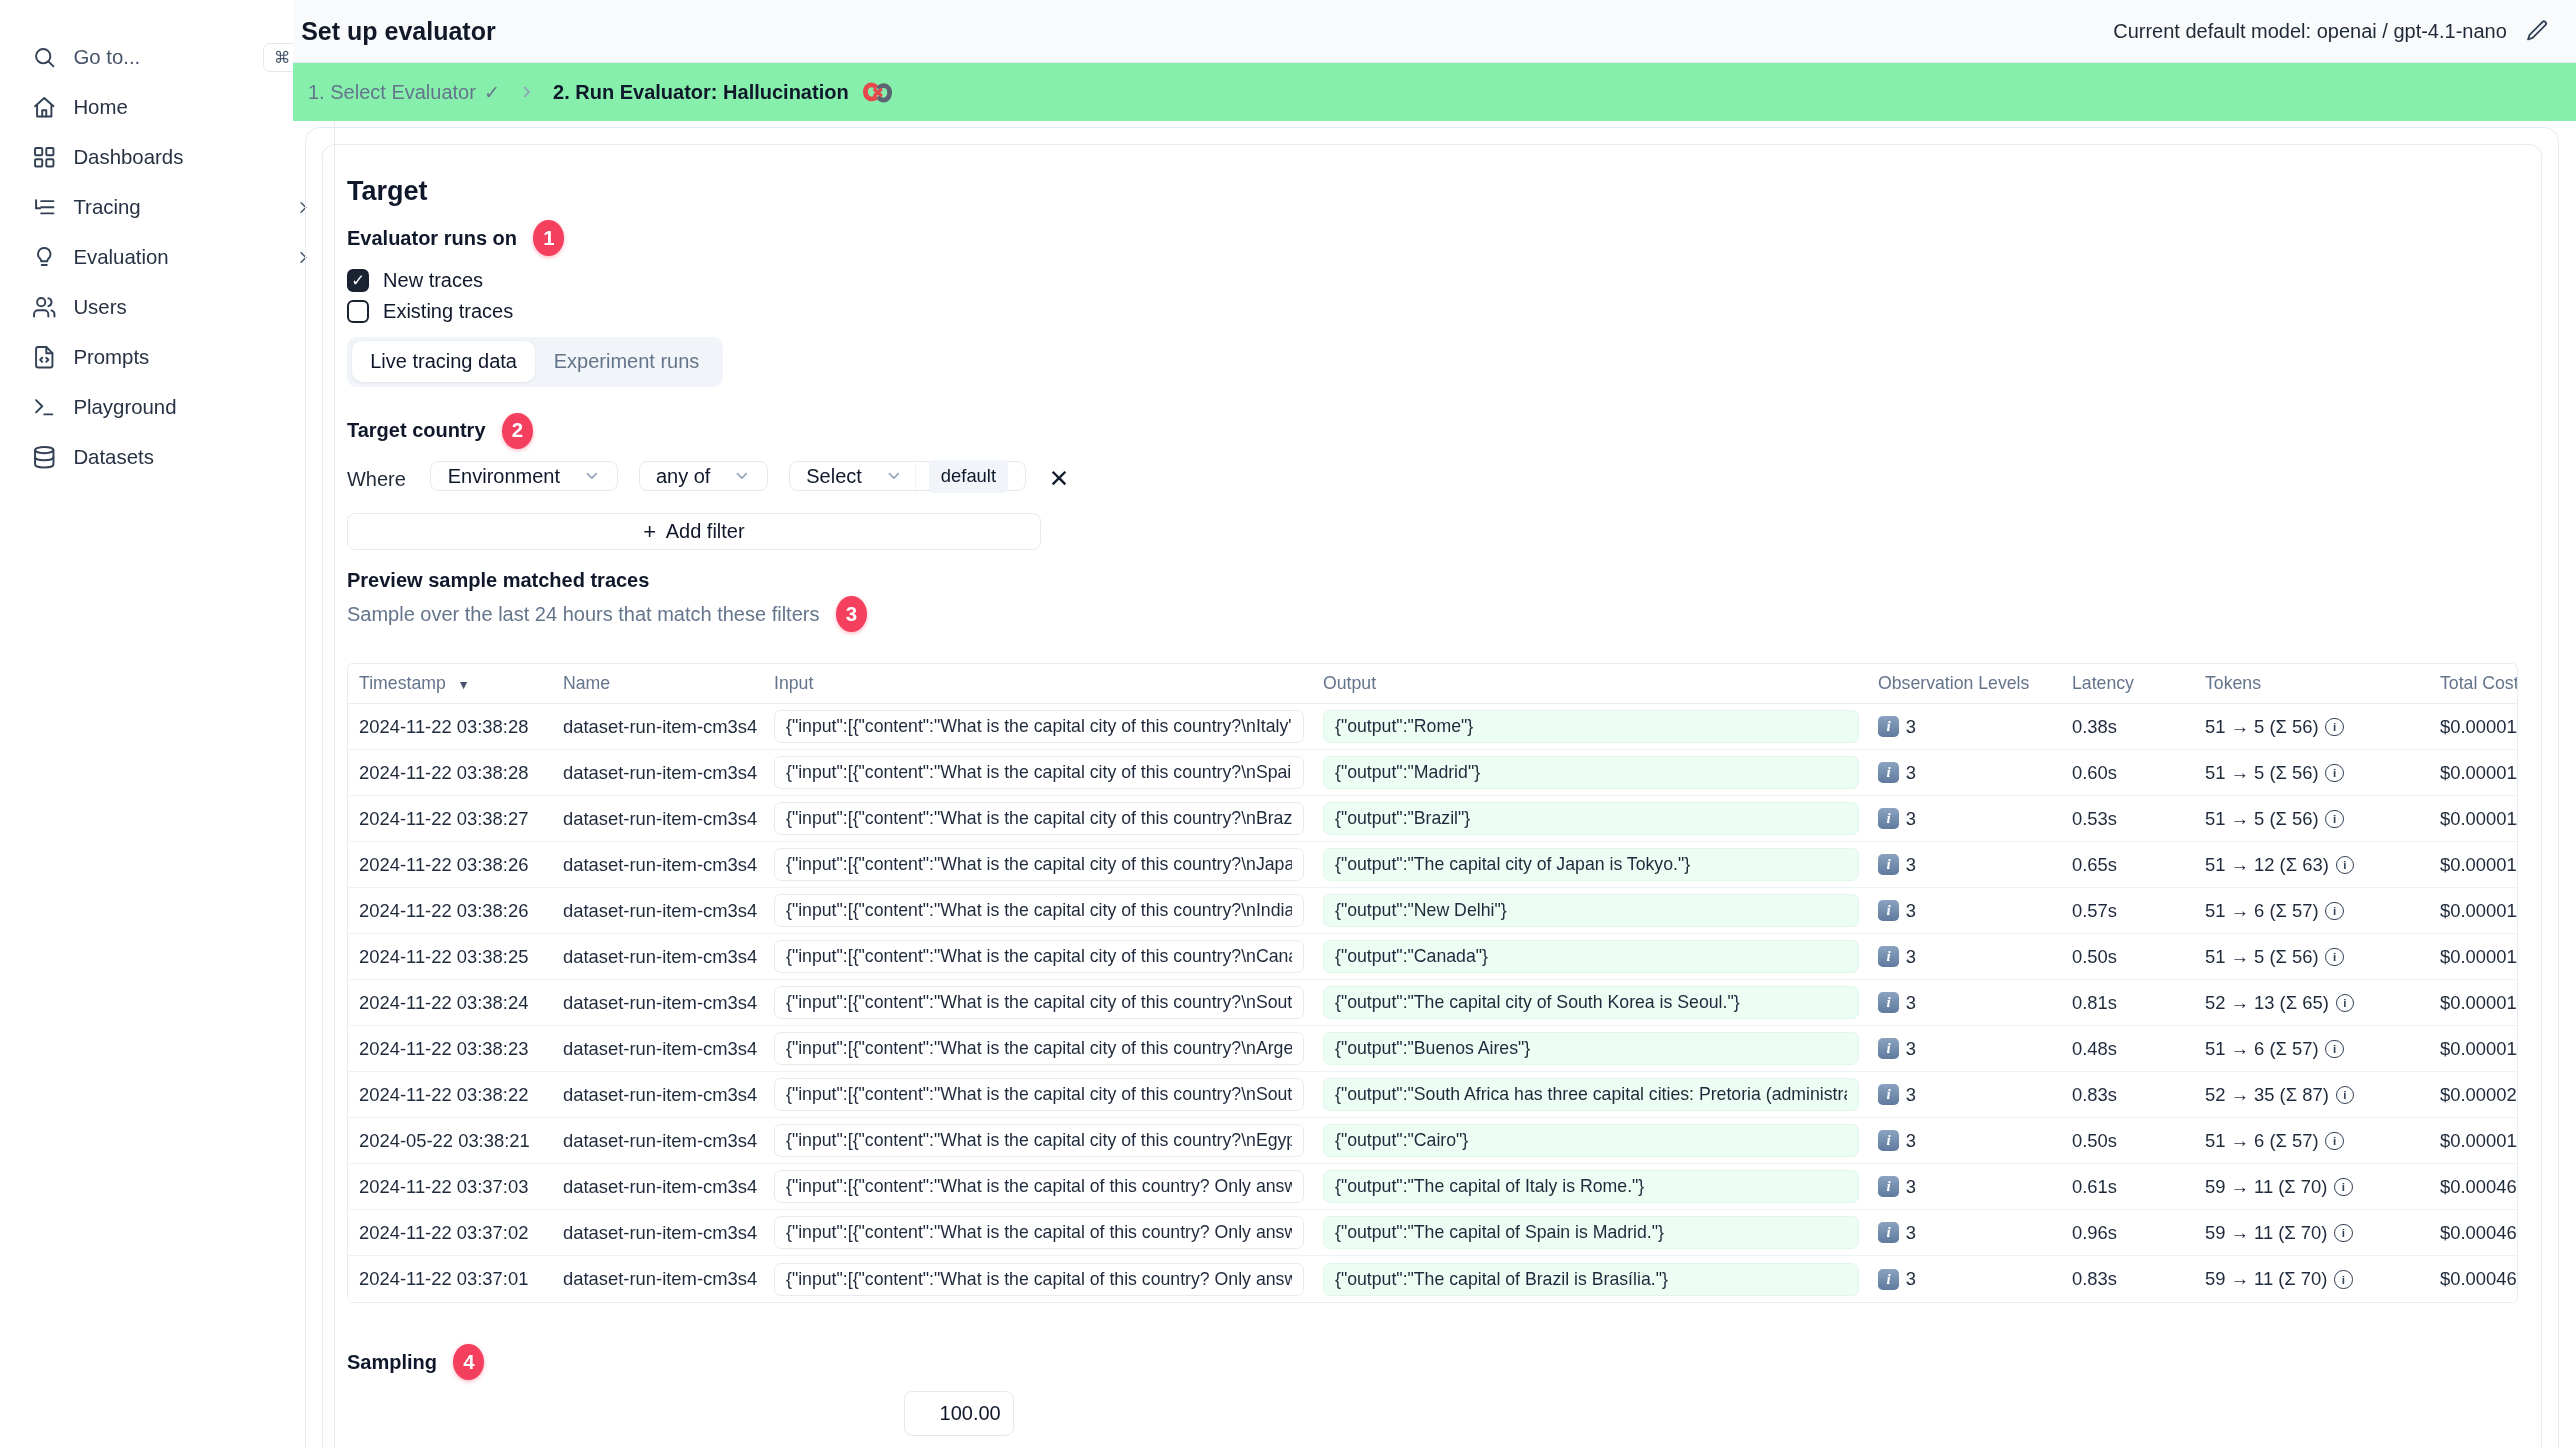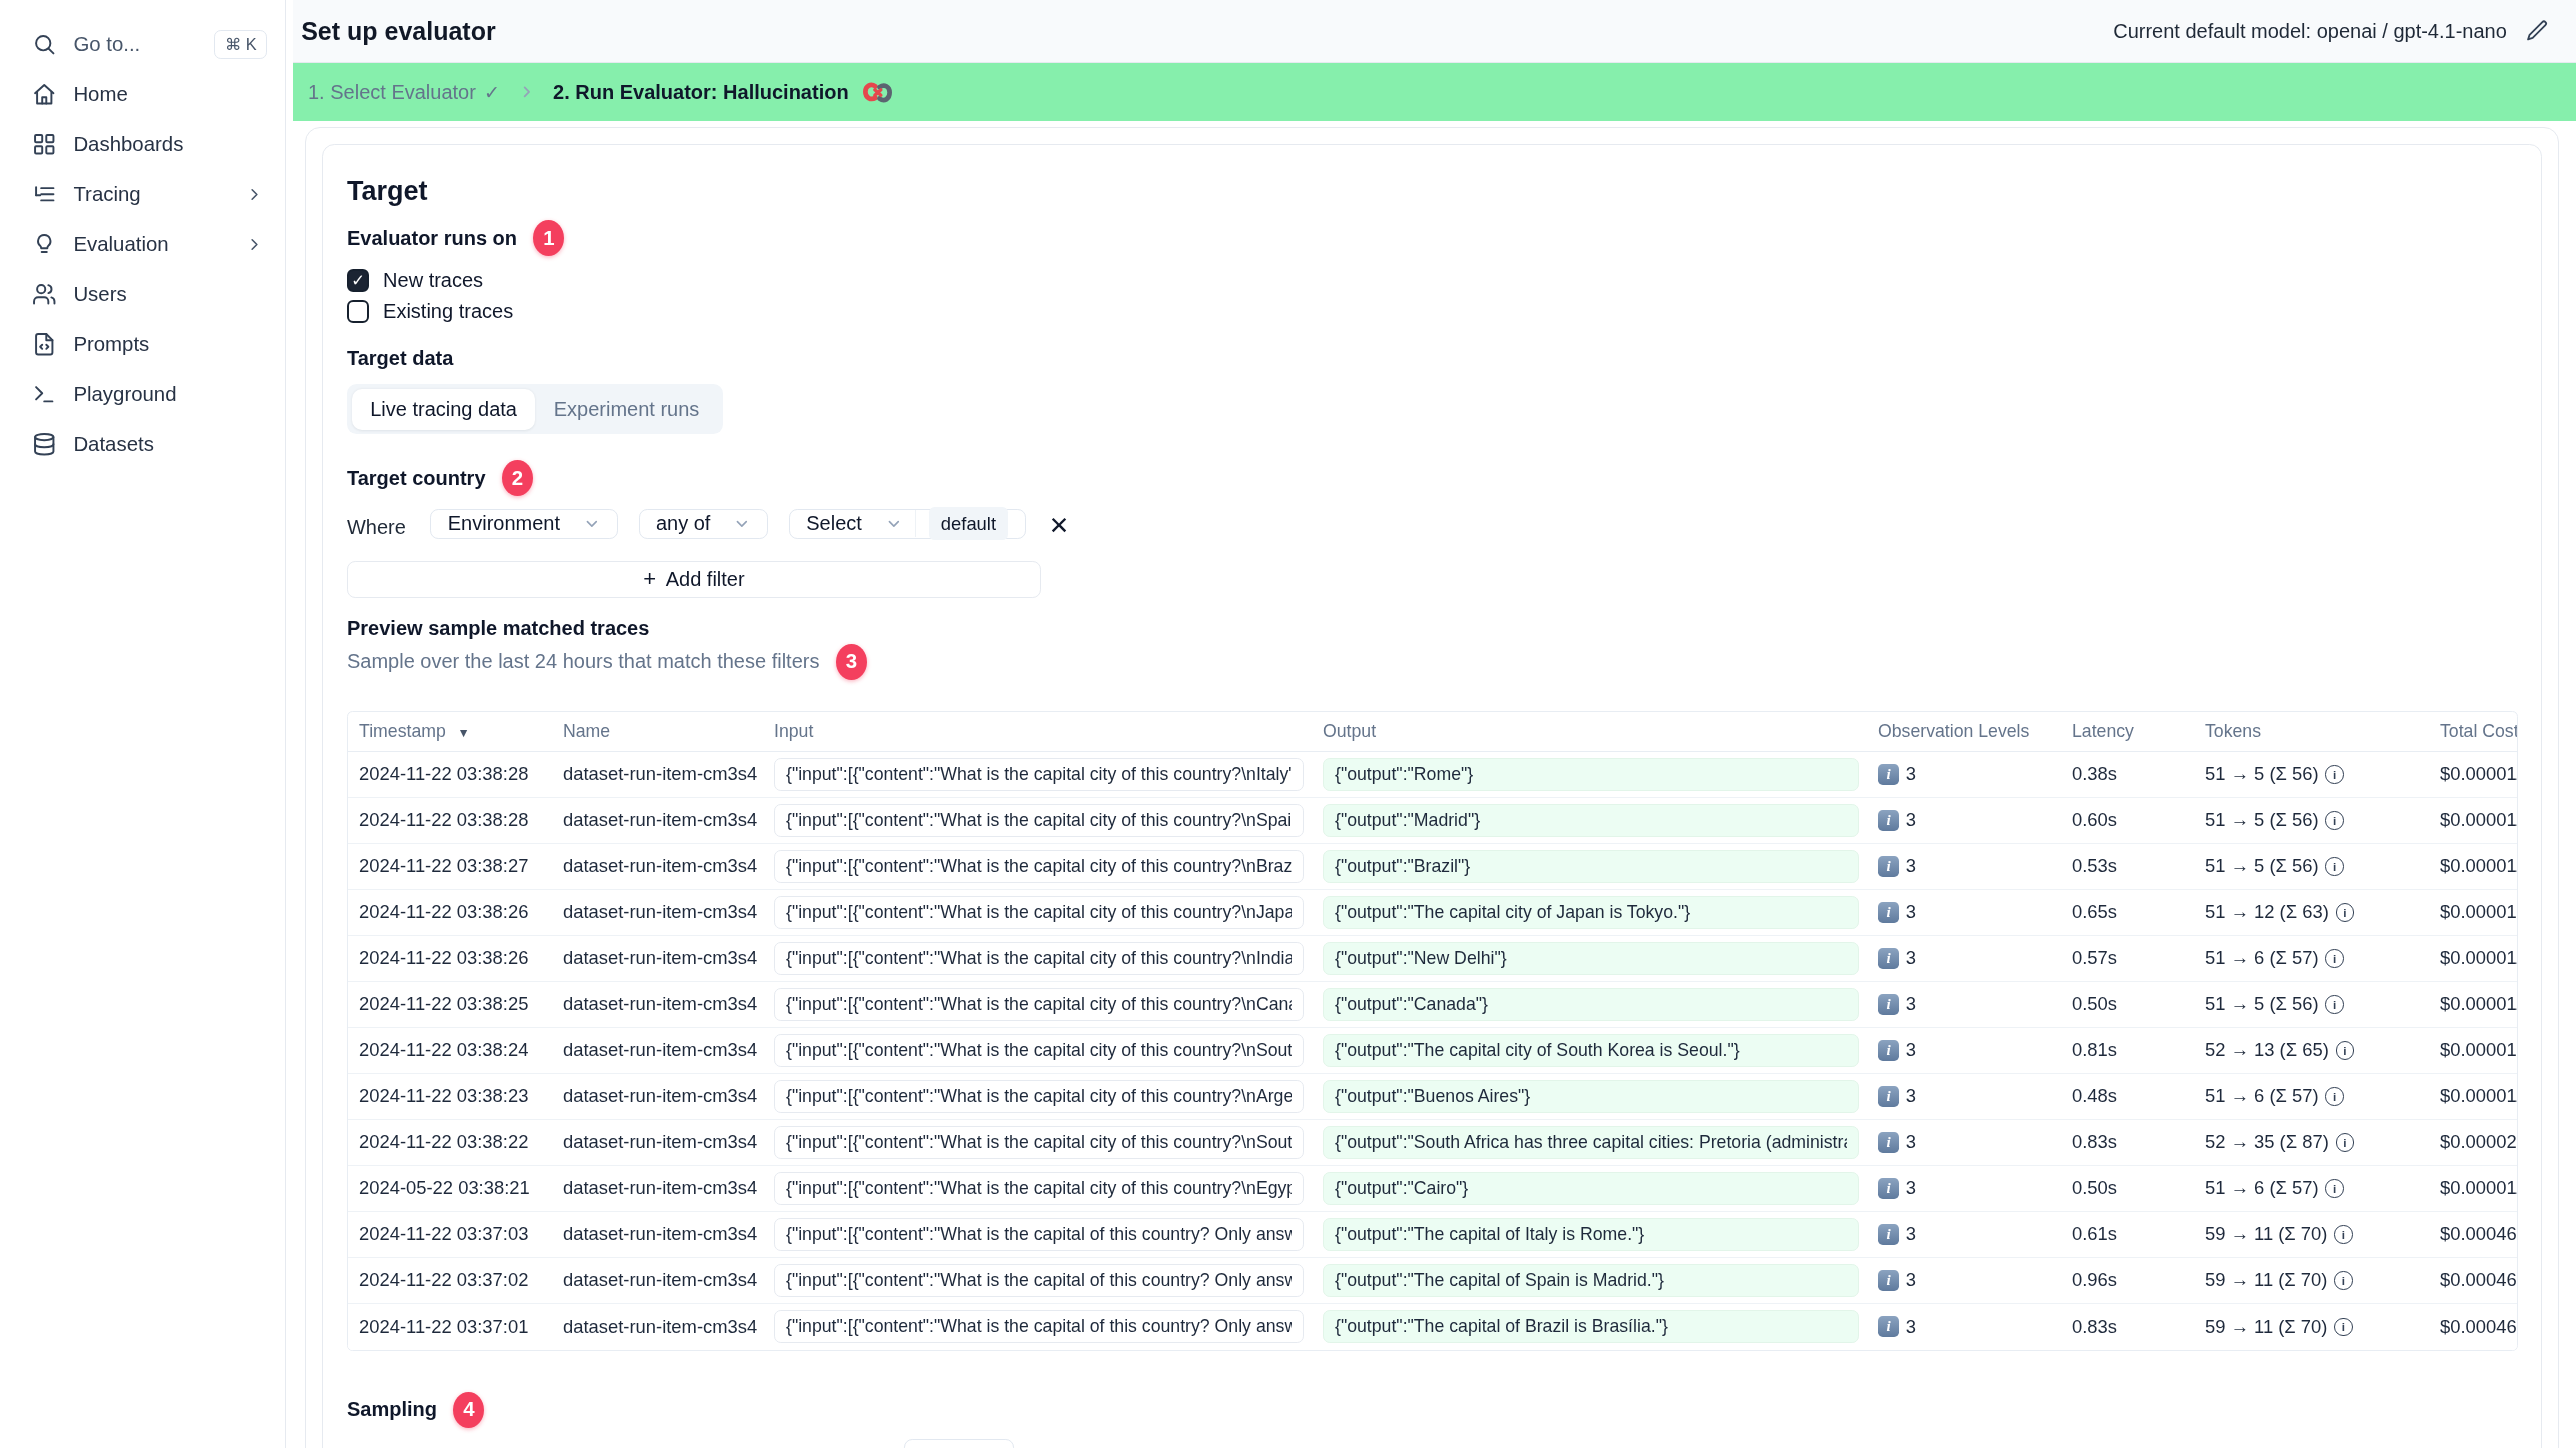--- a/index.html
+++ b/index.html
@@ -1,21 +1,21 @@
 <!DOCTYPE html>
 <html style="font-size:11px"><head>
 <meta charset="utf-8">
 <style>
   * { margin:0; padding:0; box-sizing:border-box; }
   html,body { width:2576px; height:1449px; overflow:hidden; background:#fff;
     font-family:"Liberation Sans","DejaVu Sans",sans-serif; color:#0f172a; }
 
   
-  .sidebar { position:absolute; left:0; top:0; width:286px; height:1449px;
-    background:#fff; border-right:1.4px solid #e6eaf0; padding-top:20px; }
+  .sidebar { position:absolute; left:0; top:0; width:335px; height:1449px;
+    background:#fff; border-right:1.4px solid #e6eaf0; padding-top:33px; }
   .goto-row { display:flex; align-items:center; height:49px; padding:0 17.7px 0 31px; cursor:pointer; }
   .goto-label { margin-left:16.4px; font-size:20.4px; color:#475569; flex:1; }
   .kbd { border:1.4px solid #e2e8f0; border-radius:6.8px; background:#fff; color:#475569;
     font-size:16.4px; padding:4.1px 9.5px; }
   .nav-item { display:flex; align-items:center; height:50px; padding:0 17.7px 0 31px; cursor:pointer; }
   .nav-item .lbl { margin-left:16.4px; font-size:20.4px; color:#273244; flex:1; }
   .icn { width:26px; height:26px; flex:0 0 26px; display:flex; align-items:center; justify-content:center; }
   .icn svg { width:24.5px; height:24.5px; stroke:#334155; fill:none; stroke-width:1.9; stroke-linecap:round; stroke-linejoin:round; }
   .chev svg { width:19px; height:19px; stroke:#475569; }
 
@@ -262,23 +262,20 @@
           <span class="cb checked">
               <span class="mark">✓</span>
             </span>
           <span class="clbl">New traces</span>
         </div>
         <div class="check-row">
           <span class="cb"></span>
           <span class="clbl">Existing traces</span>
         </div>
 
-        <div class="sec-label mt36">
-          <span>Target data</span>
-        </div>
 
         <div class="tabs">
           <div class="tab active">Live tracing data</div>
           <div class="tab">Experiment runs</div>
         </div>
 
         <div class="sec-label mt38">
           <span>Target country</span>
           <span class="badge">2</span>
         </div>

